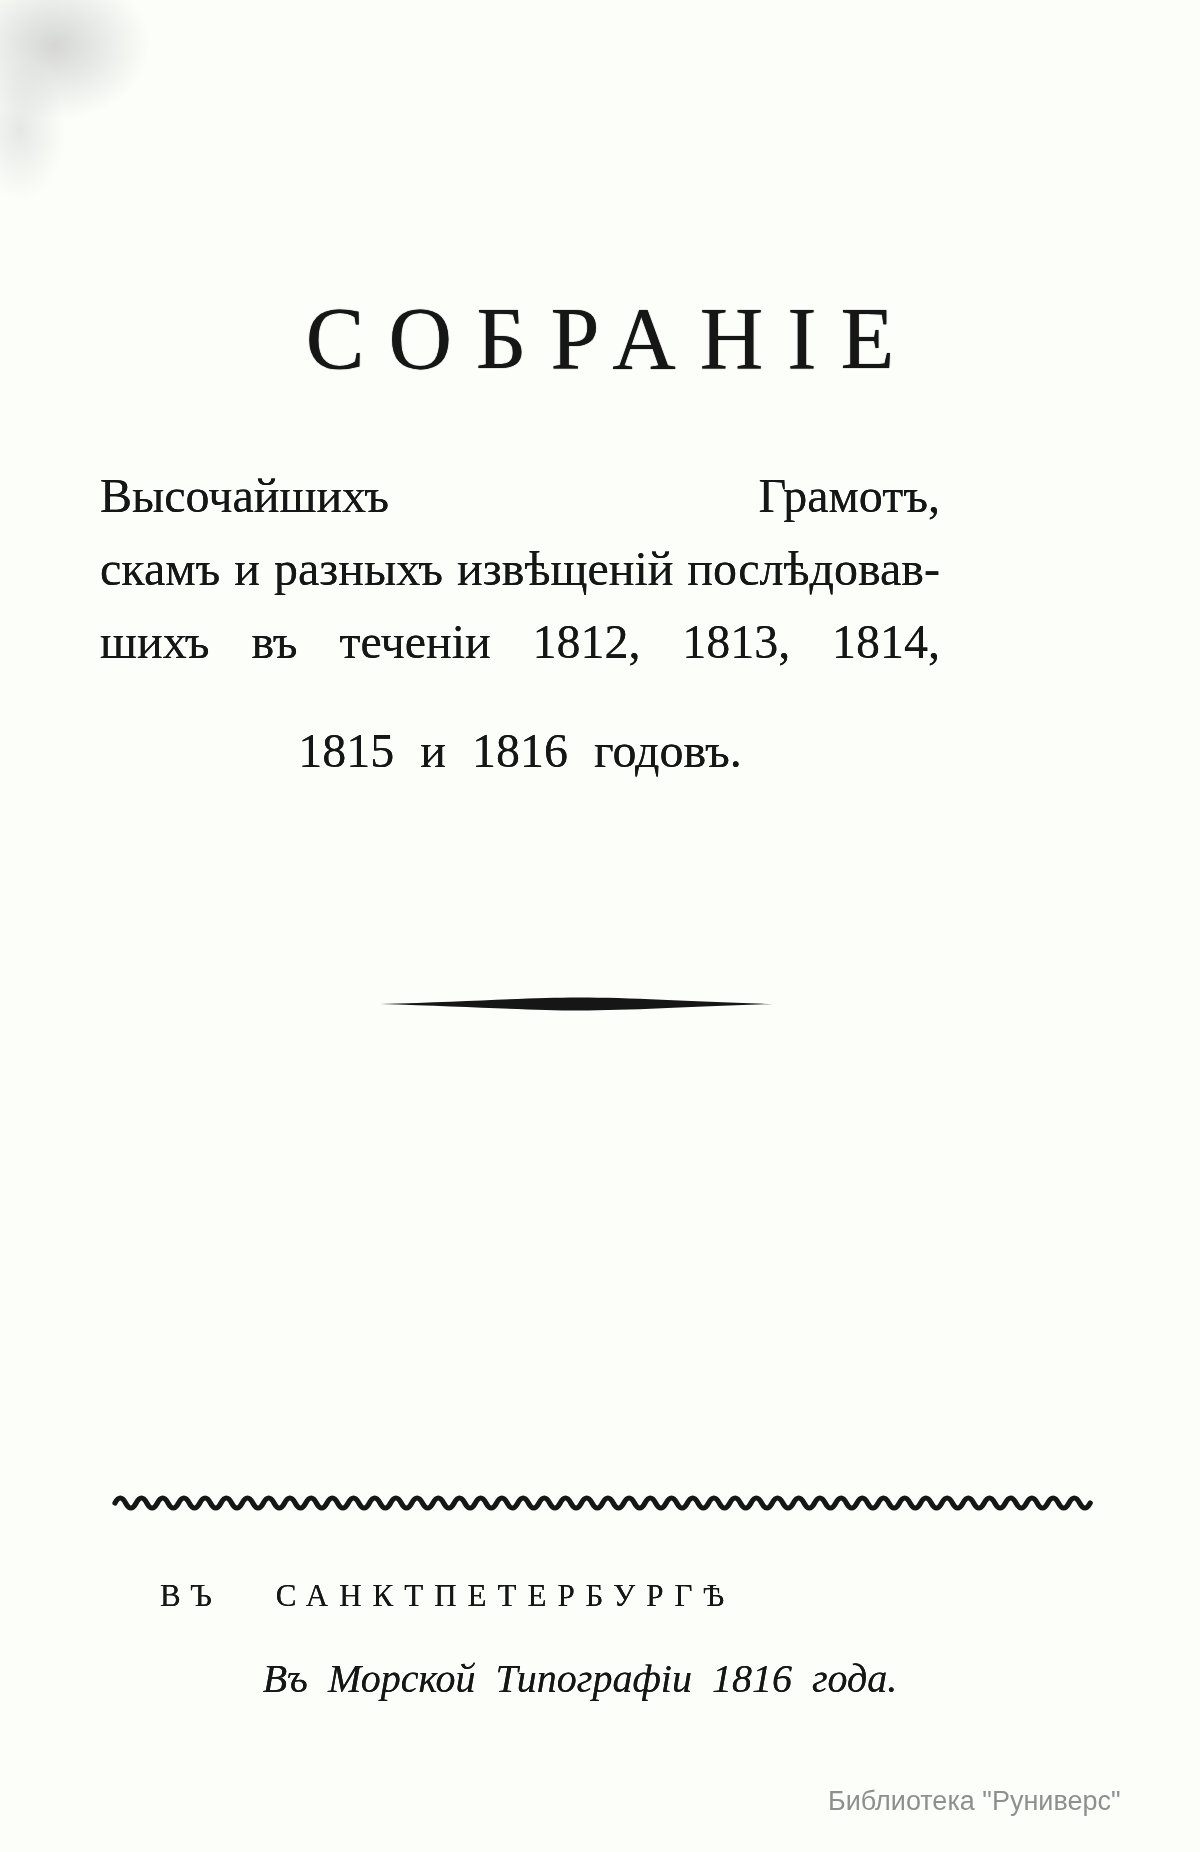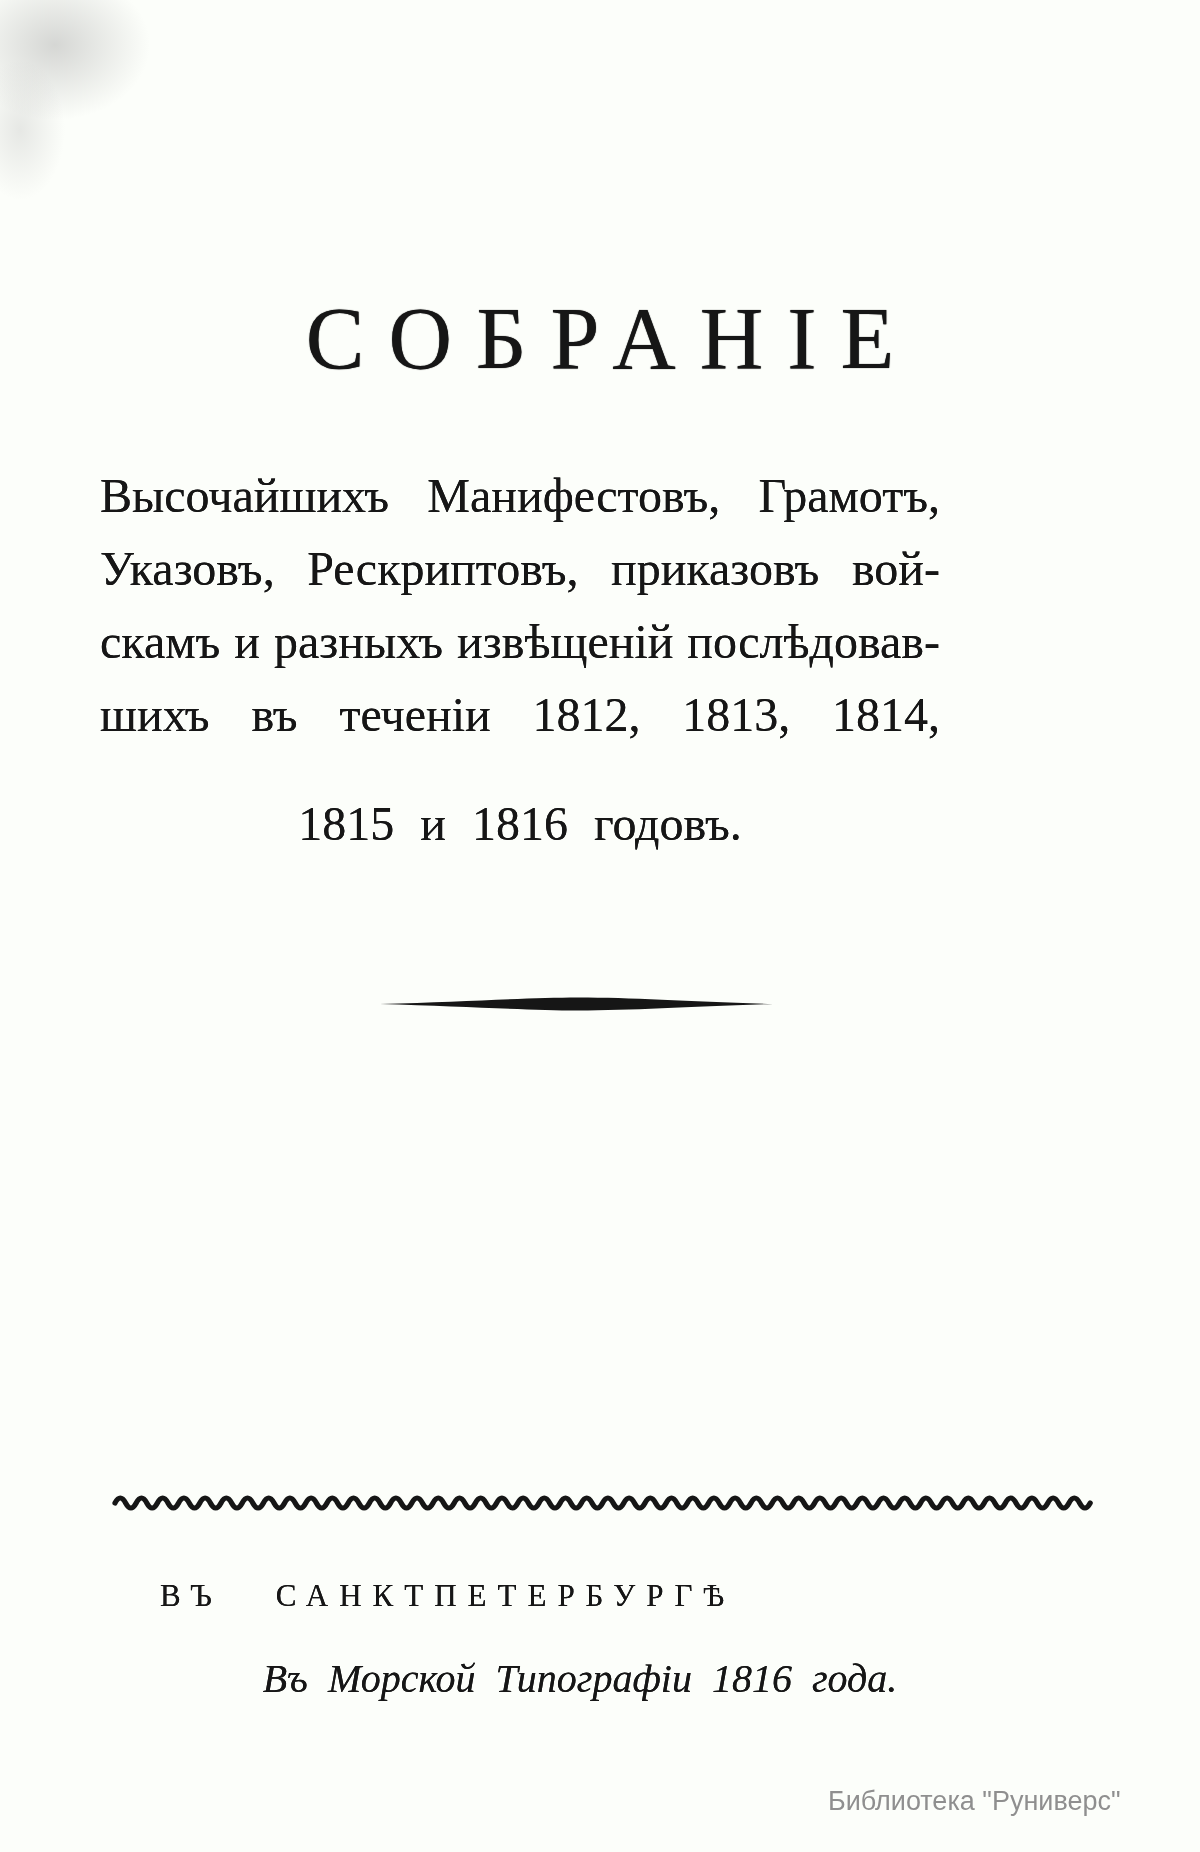--- a/index.html
+++ b/index.html
@@ -69,28 +69,21 @@
 <div class="page">
 
   <div class="smudge s1"></div>
   <div class="smudge s2"></div>
 
   <h1 class="main-title">СОБРАНІЕ</h1>
 
   <div class="paragraph">
     <div class="just-line">
         <span>Высочайшихъ</span>
-        <span>Манифестовъ,</span>
         <span>Грамотъ,</span>
-      </div>
-    <div class="just-line">
-        <span>Указовъ,</span>
-        <span>Рескриптовъ,</span>
-        <span>приказовъ</span>
-        <span>вой-</span>
       </div>
     <div class="just-line">
         <span>скамъ</span>
         <span>и</span>
         <span>разныхъ</span>
         <span>извѣщеній</span>
         <span>послѣдовав-</span>
       </div>
     <div class="just-line">
         <span>шихъ</span>

